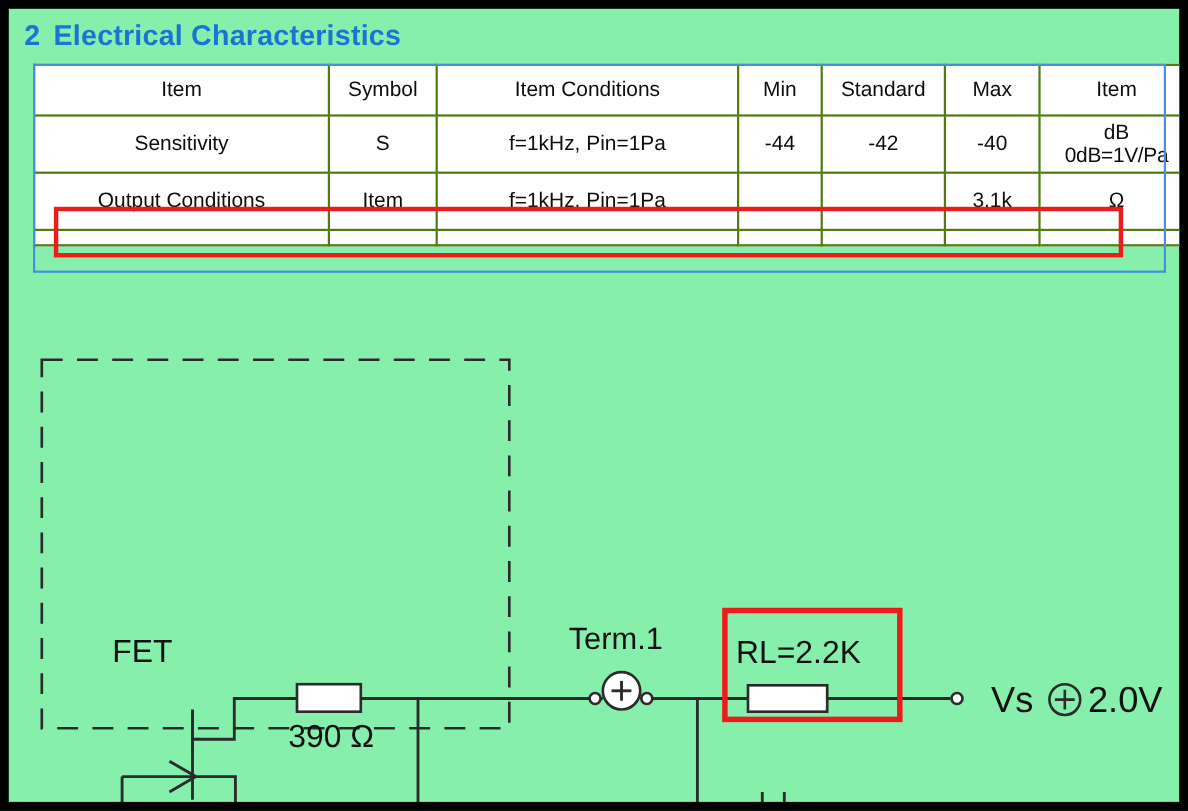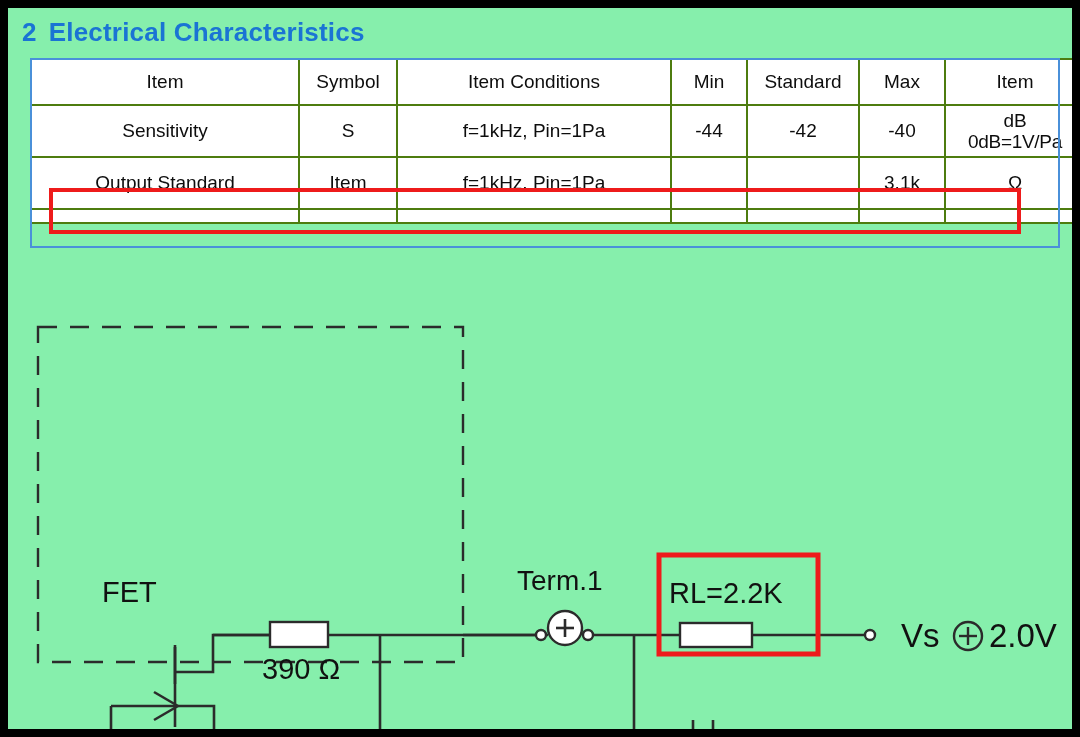--- a/index.html
+++ b/index.html
@@ -149,21 +149,21 @@
       <td>f=1kHz,  Pin=1Pa</td>
       <td>-44</td>
       <td>-42</td>
       <td>-40</td>
       <td class="unit-2">
         <span class="l1">dB</span>
         <span class="l2">0dB=1V/Pa</span>
       </td>
     </tr>
     <tr class="body">
-      <td>Output Standard</td>
+      <td>Output Conditions</td>
       <td>Item</td>
       <td>f=1kHz,  Pin=1Pa</td>
       <td></td>
       <td></td>
       <td>3.1k</td>
       <td>Ω</td>
     </tr>
     <tr class="stub">
       <td></td>
       <td></td>

